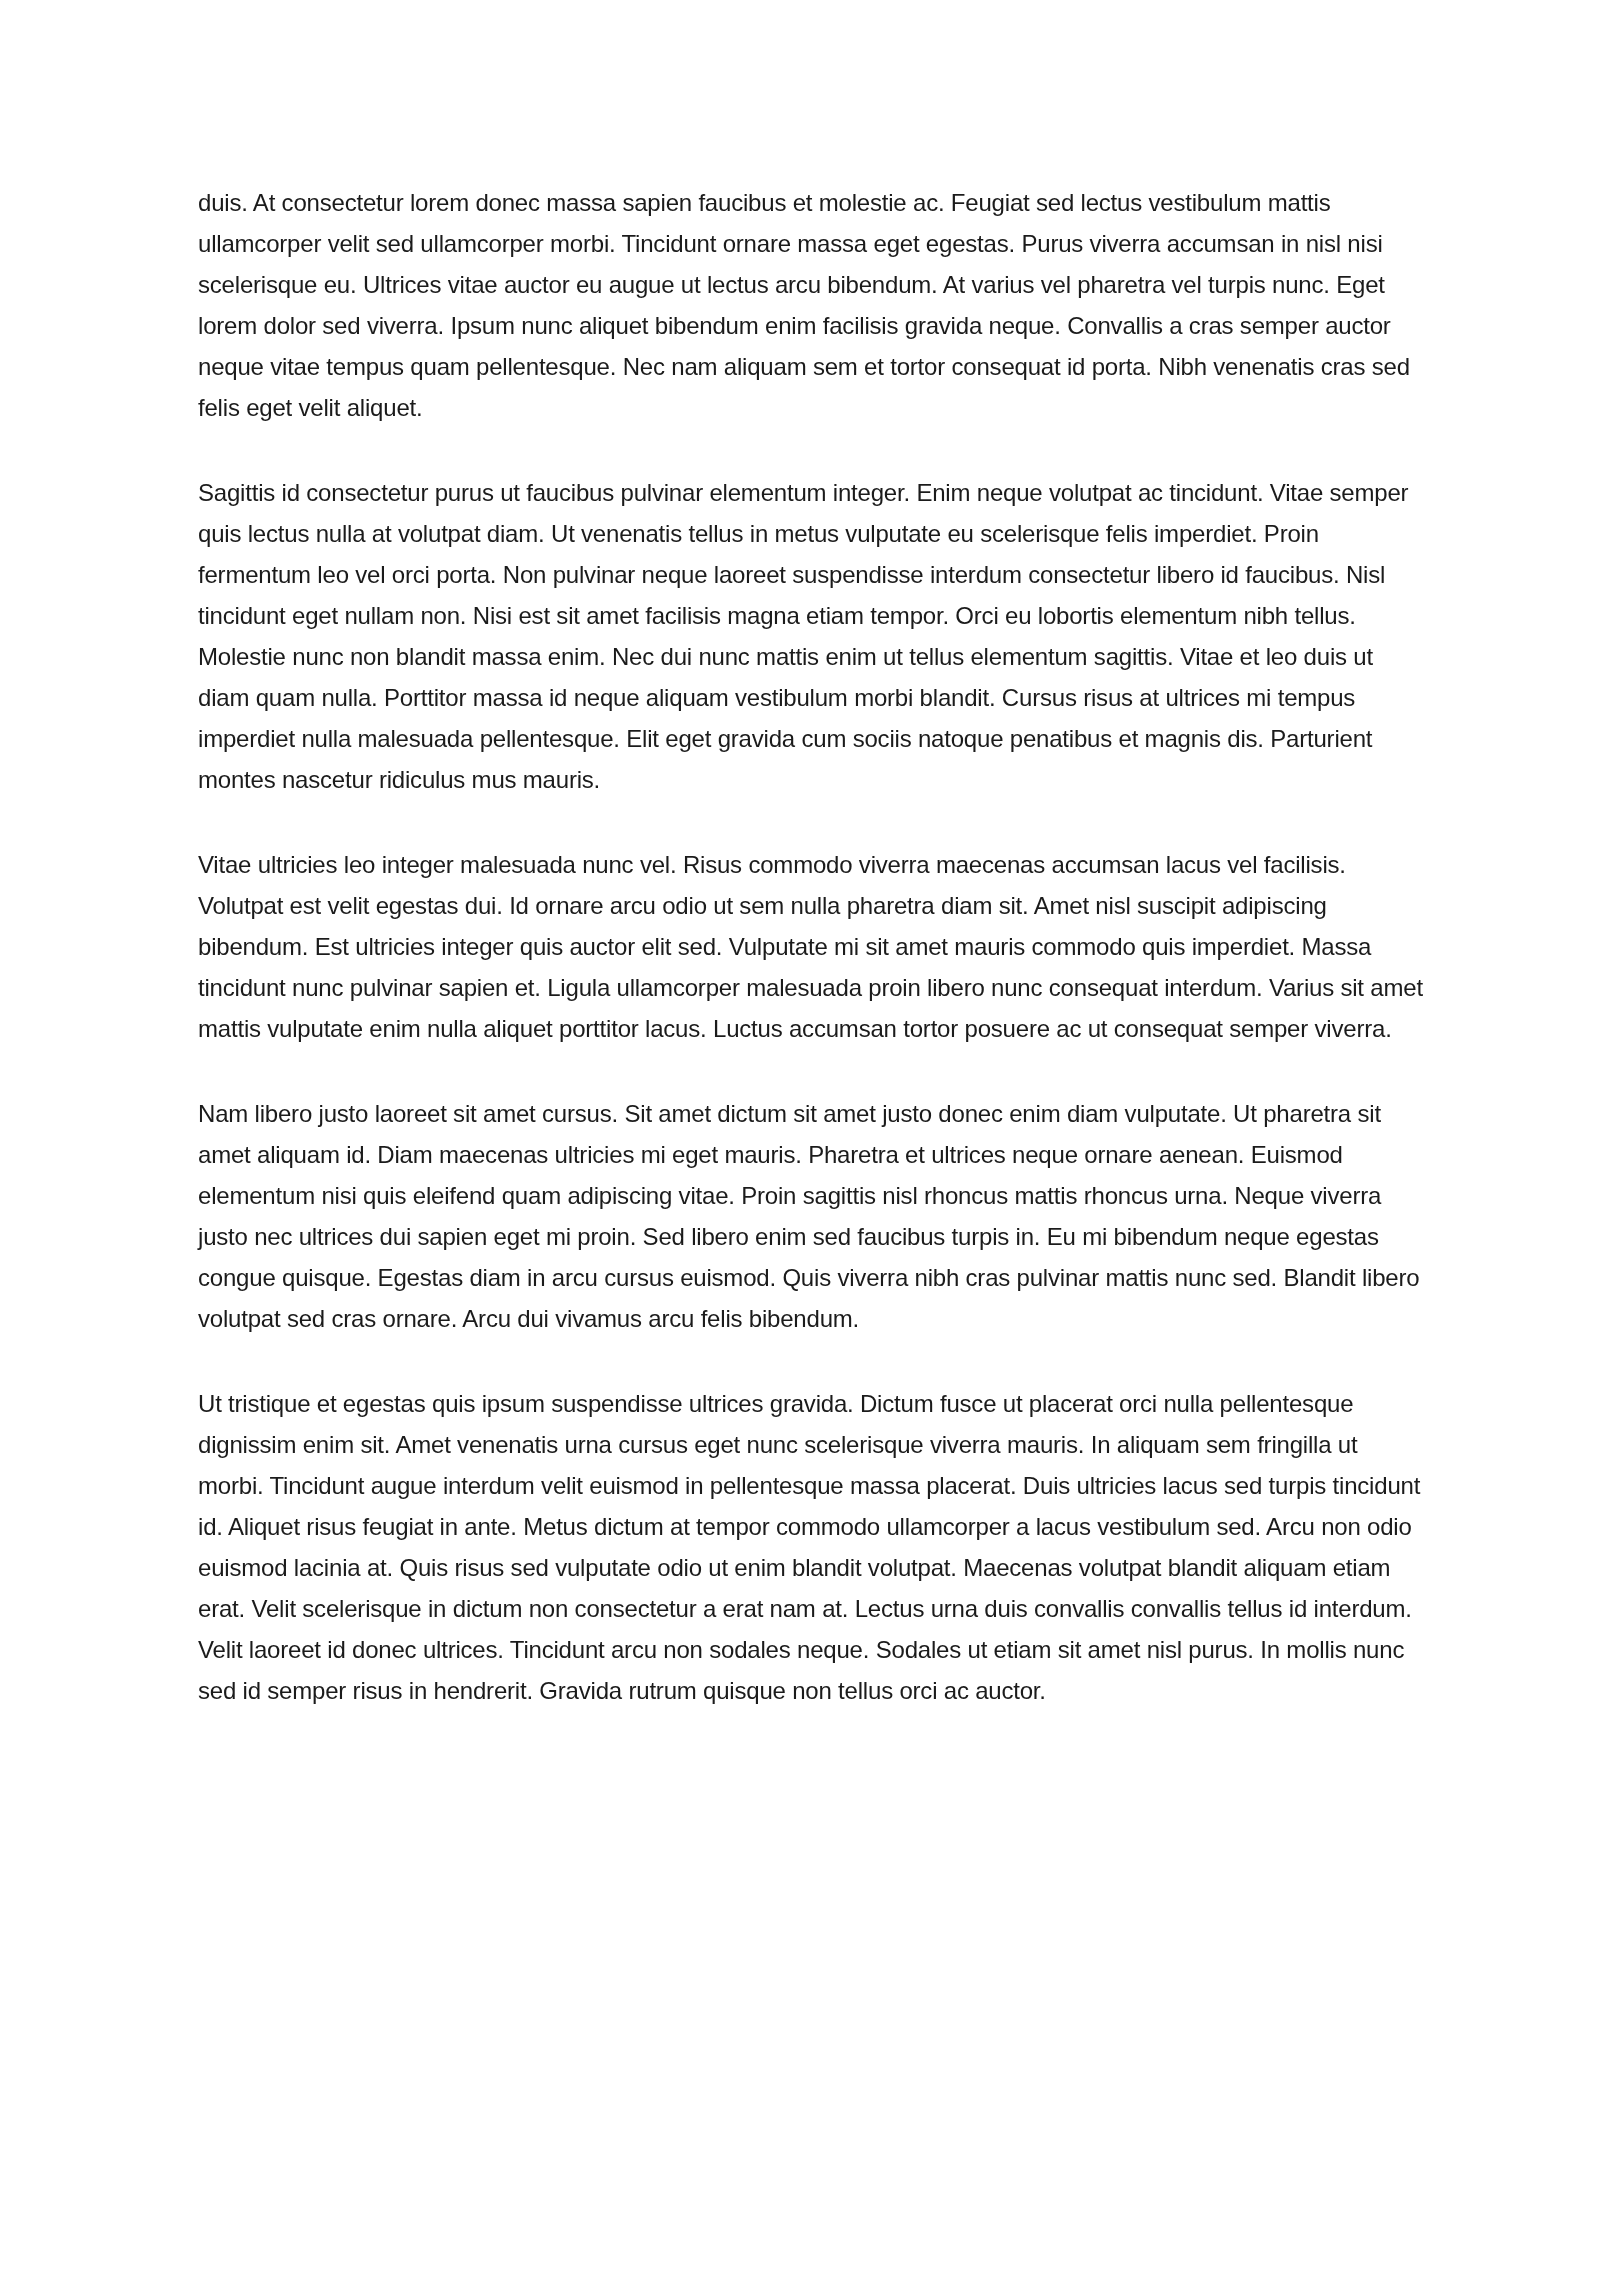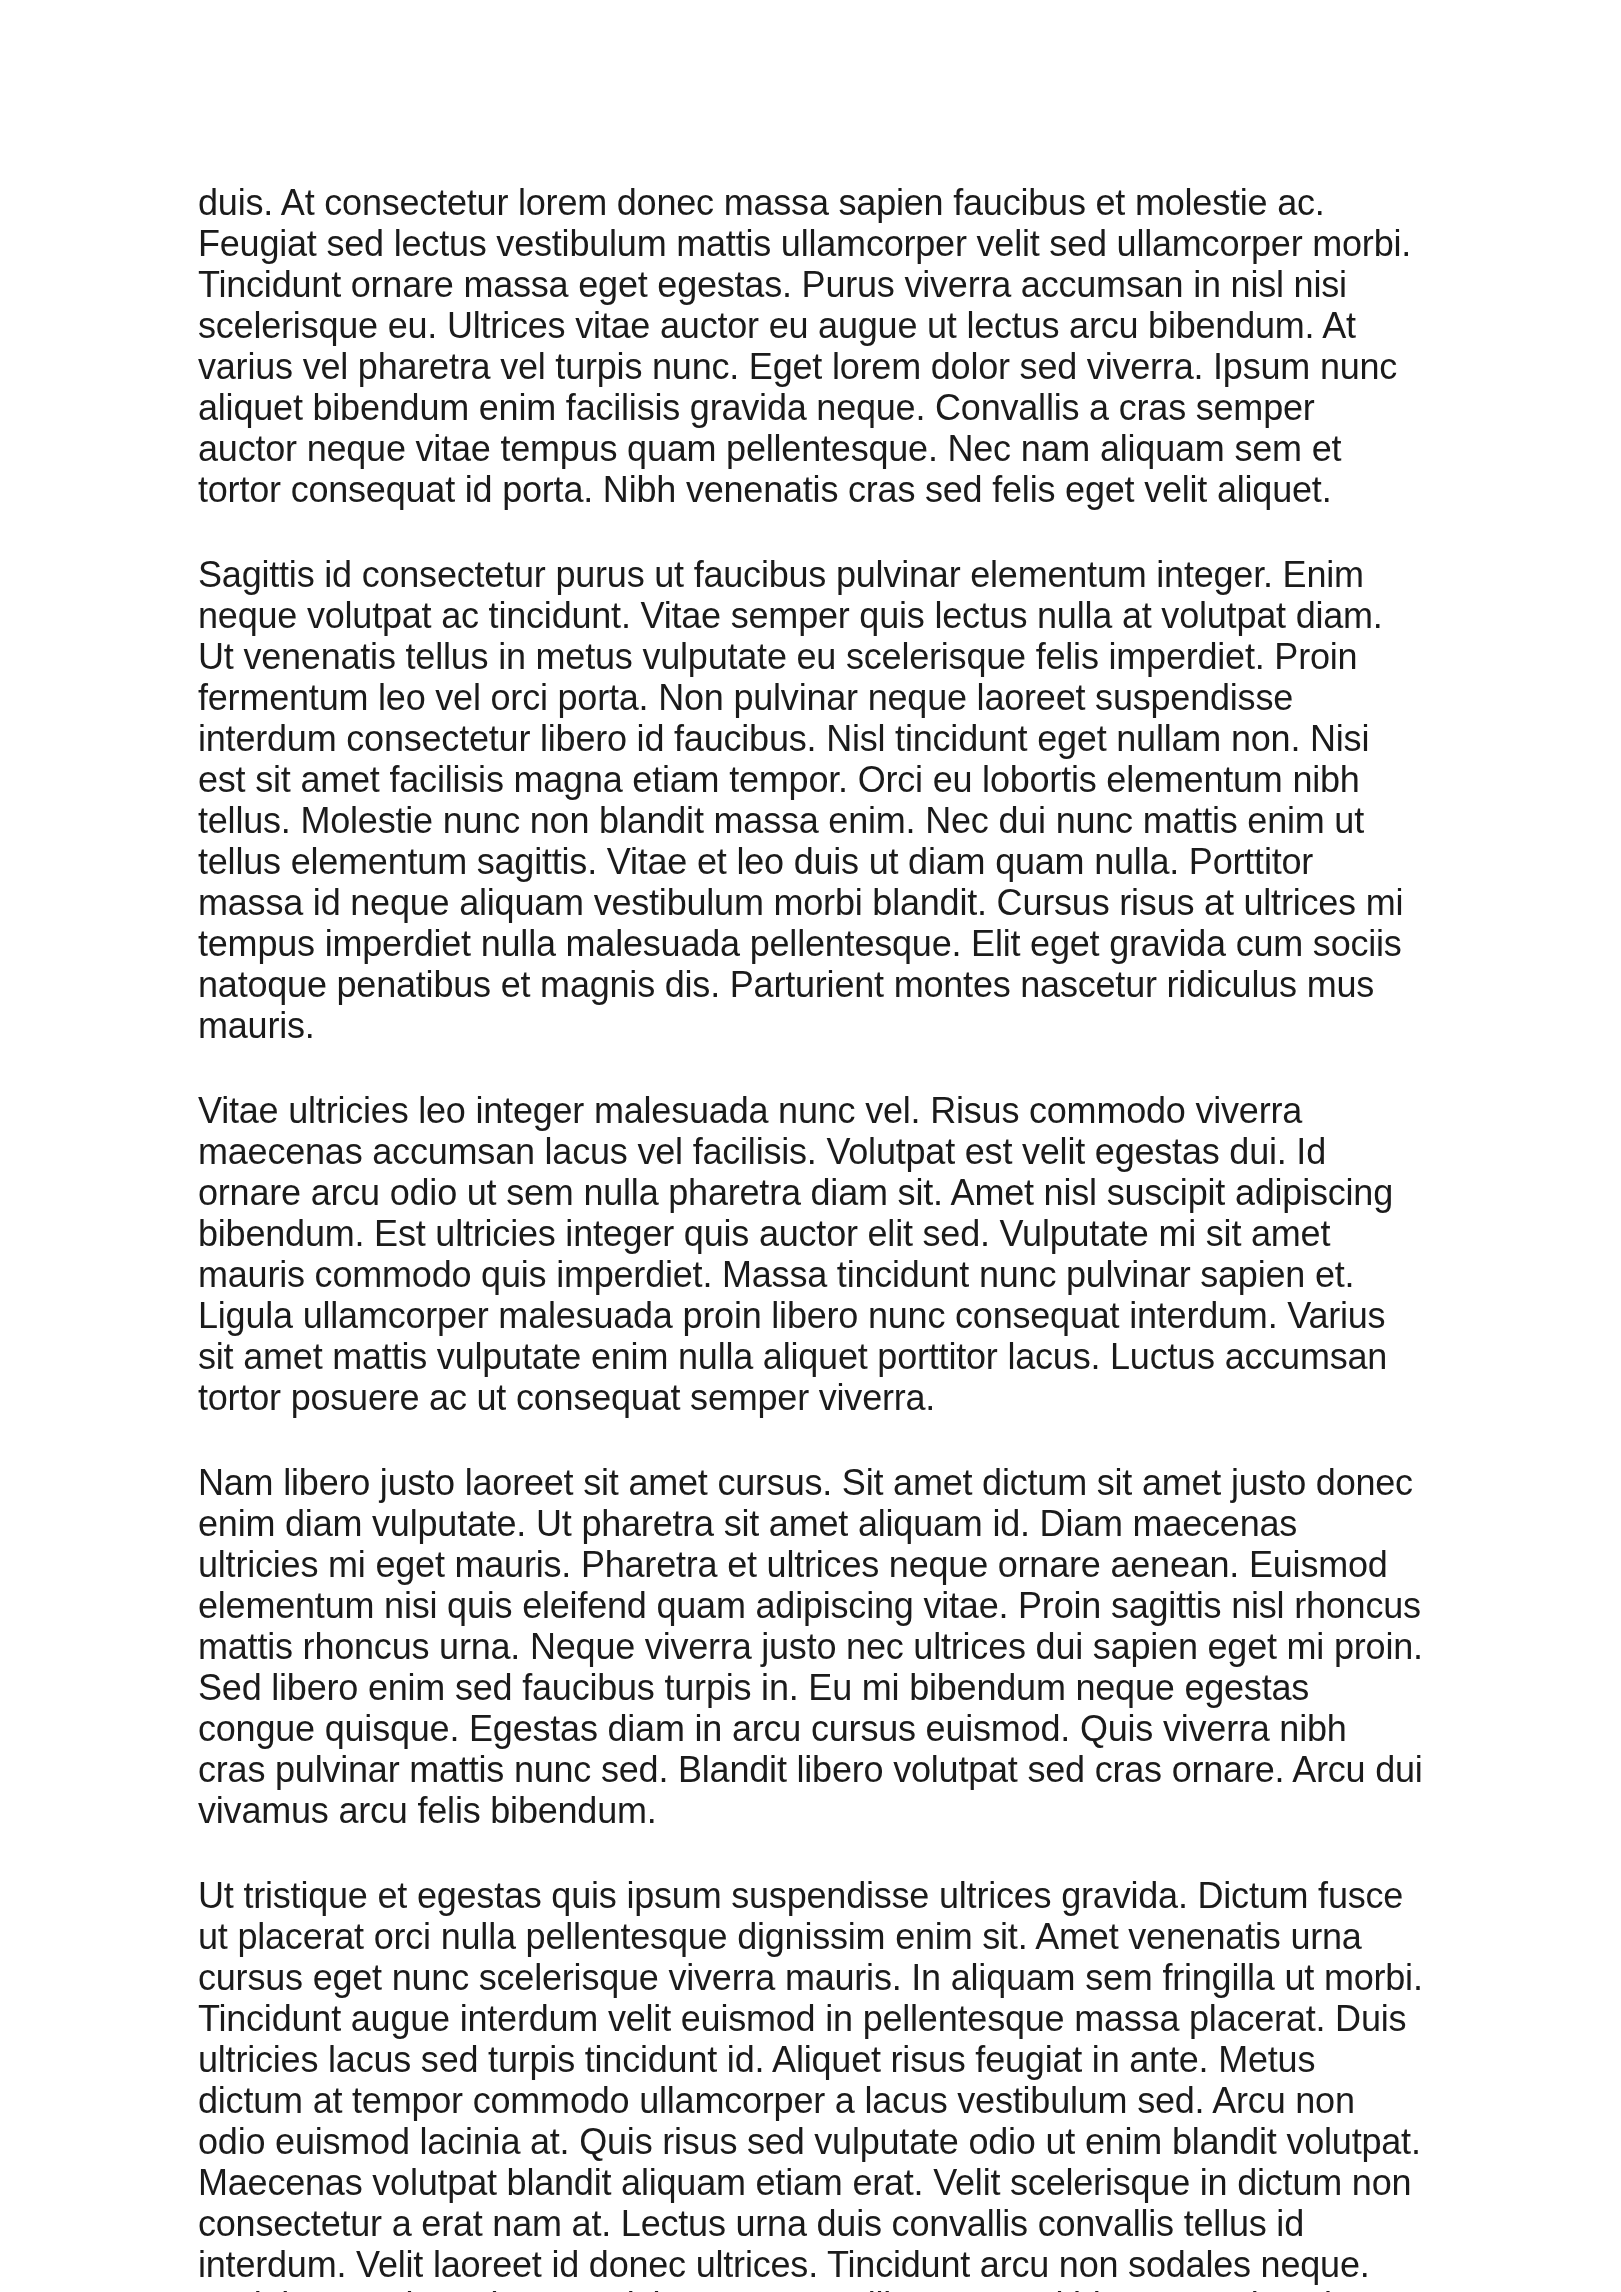--- a/index.html
+++ b/index.html
@@ -14,21 +14,21 @@
   }
   .page {
     box-sizing: border-box;
     width: 1621px;
     height: 2293px;
     background: #ffffff;
     padding: 182px 198px 0 198px;
   }
   .doc-text p {
     font-family: "Liberation Sans", sans-serif;
-    font-size: 36px;
+    font-size: 24px;
     line-height: 41px;
     letter-spacing: -0.2px;
     color: #1b1b1b;
     text-align: left;
     max-width: 1225px;
     margin: 0 0 44px 0;
     -webkit-font-smoothing: antialiased;
   }
 </style>
 </head>

